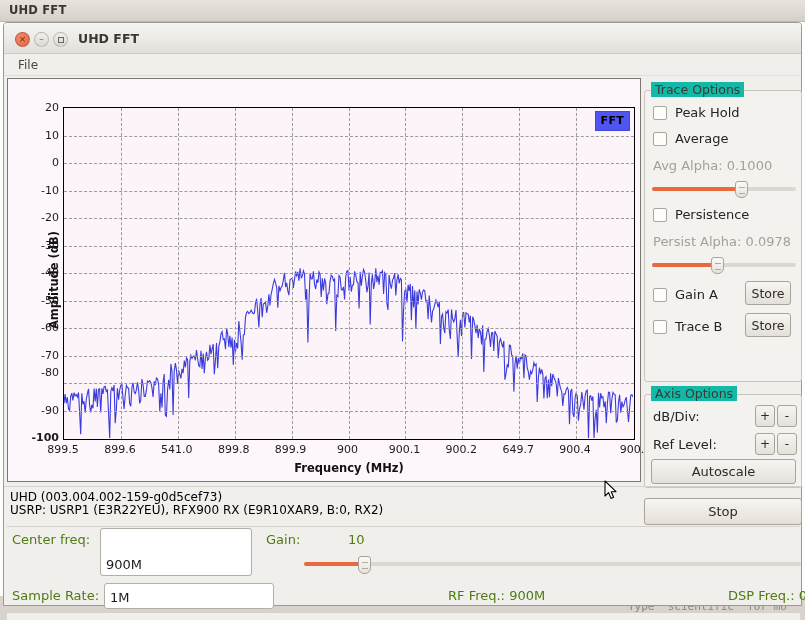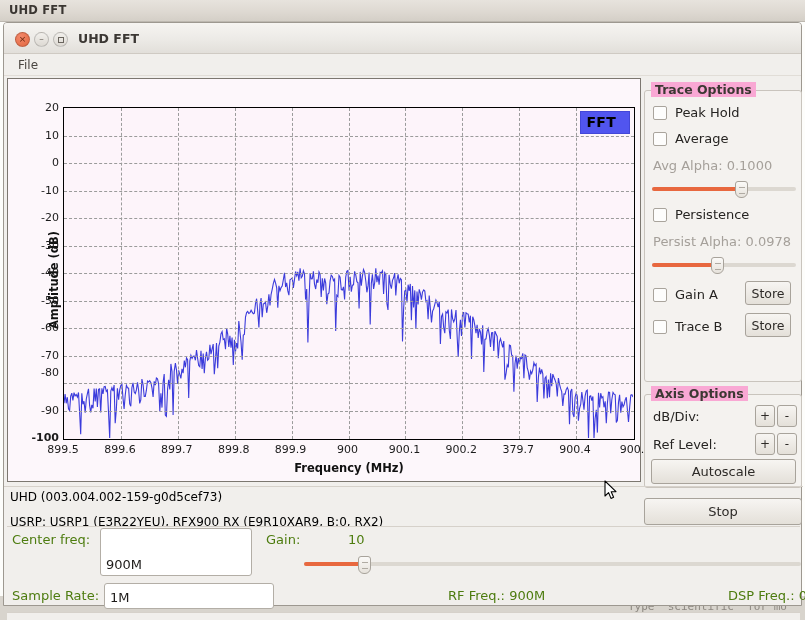--- a/index.html
+++ b/index.html
@@ -101,22 +101,22 @@
     top: 0; bottom: 0; width: 0;
     border-left: 1px dashed #9b9b9b;
   }
   .gridline-h {
     left: 0; right: 0; height: 0;
     border-top: 1px dashed #9b9b9b;
   }
   #fft-badge {
     position: absolute; right: 4px; top: 3px;
     background: #5155ef; color: #000;
-    font-size: 14px; font-weight: bold;
-    padding: 2px 13px 3px 5px;
+    font-size: 11px; font-weight: bold;
+    padding: 2px 5px 3px 5px;
     border: 1px solid #4347d8;
     letter-spacing: .3px;
   }
   .ytick {
     position: absolute; right: 0; width: 48px;
     text-align: right; font-size: 11px; color: #1b1b1b;
     transform: translateY(-50%);
   }
   #ytick-holder { position: absolute; left: 0; top: 28px; width: 51px; height: 333px; }
   .xtick {
@@ -139,22 +139,22 @@
   #right-col {
     position: absolute; left: 640px; top: 2px; width: 158px; height: 404px;
   }
   .groupbox {
     position: absolute; left: 0; width: 158px;
     border: 1px solid #c9c4bd; border-radius: 3px;
     background: #f4f2ef;
   }
   .group-title {
     position: absolute; left: 6px; top: -9px;
-    background: #f9a8d4; padding: 0 4px;
-    font-size: 12.5px; font-weight: bold; color: #3c3833;
+    background: #14b8a6; padding: 0 4px;
+    font-size: 12.5px; font-weight: normal; color: #3c3833;
   }
   .chk-row {
     position: absolute; left: 8px; display: flex; align-items: center; gap: 8px;
   }
   .chkbox {
     width: 14px; height: 14px;
     background: #fdfdfc; border: 1px solid #a9a49c; border-radius: 2px;
     flex: 0 0 auto;
   }
   .chk-label { font-size: 13px; color: #262422; }
@@ -219,21 +219,21 @@
   
   #info-strip {
     position: absolute; left: 0; top: 410px; width: 799px; height: 40px;
     border-top: 1px solid #d6d1ca;
   }
   #info-strip .line {
     position: absolute; left: 6px; font-size: 12px; color: #000000;
     white-space: nowrap;
   }
   #info-line1 { top: 3px; }
-  #info-line2 { top: 28px; }
+  #info-line2 { top: 16px; }
   #info-rule {
     position: absolute; left: 3px; top: 39px; width: 793px; height: 0;
     border-top: 1px solid #d6d1ca;
   }
 
   
   #form-area {
     position: absolute; left: 0; top: 452px; width: 799px; height: 84px;
   }
   .form-label {
@@ -355,27 +355,27 @@
           <div class="gridline-v" style="left: 284.5px;"></div>
           <div class="gridline-v" style="left: 341.4px;"></div>
           <div class="gridline-v" style="left: 398.3px;"></div>
           <div class="gridline-v" style="left: 455.2px;"></div>
           <div class="gridline-v" style="left: 512.1px;"></div>
         </div>
 
       <div id="xtick-holder">
           <div class="xtick" style="left: 0px;">899.5</div>
           <div class="xtick" style="left: 56.9px;">899.6</div>
-          <div class="xtick" style="left: 113.8px;">899.7</div>
+          <div class="xtick" style="left: 113.8px;">541.0</div>
           <div class="xtick" style="left: 170.7px;">899.8</div>
           <div class="xtick" style="left: 227.6px;">899.9</div>
           <div class="xtick" style="left: 284.5px;">900</div>
           <div class="xtick" style="left: 341.4px;">900.1</div>
           <div class="xtick" style="left: 398.3px;">900.2</div>
-          <div class="xtick" style="left: 455.2px;">379.7</div>
+          <div class="xtick" style="left: 455.2px;">649.7</div>
           <div class="xtick" style="left: 512.1px;">900.4</div>
           <div class="xtick" style="left: 569px;">900.</div>
         </div>
       <div id="xlabel">Frequency (MHz)</div>
     </div>
 
     <div id="right-col">
 
       <div class="groupbox" style="top:12px;height:292px;">
         <div class="group-title">Trace Options</div>

